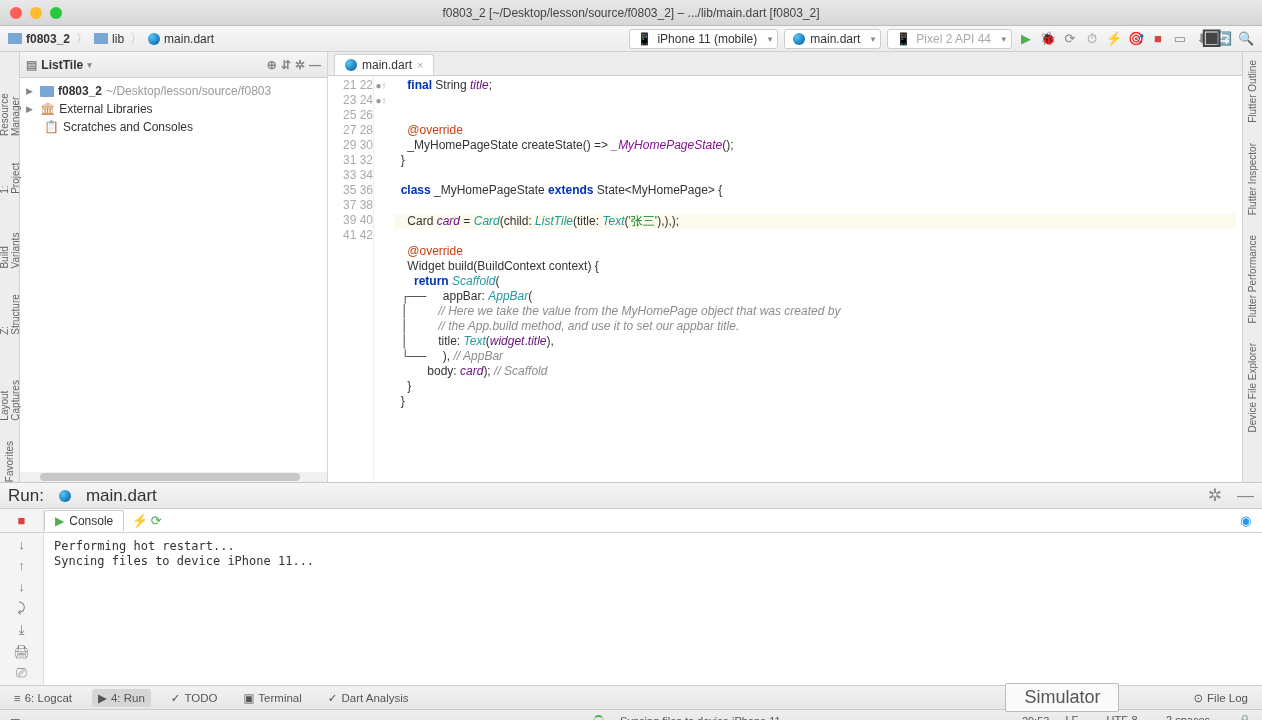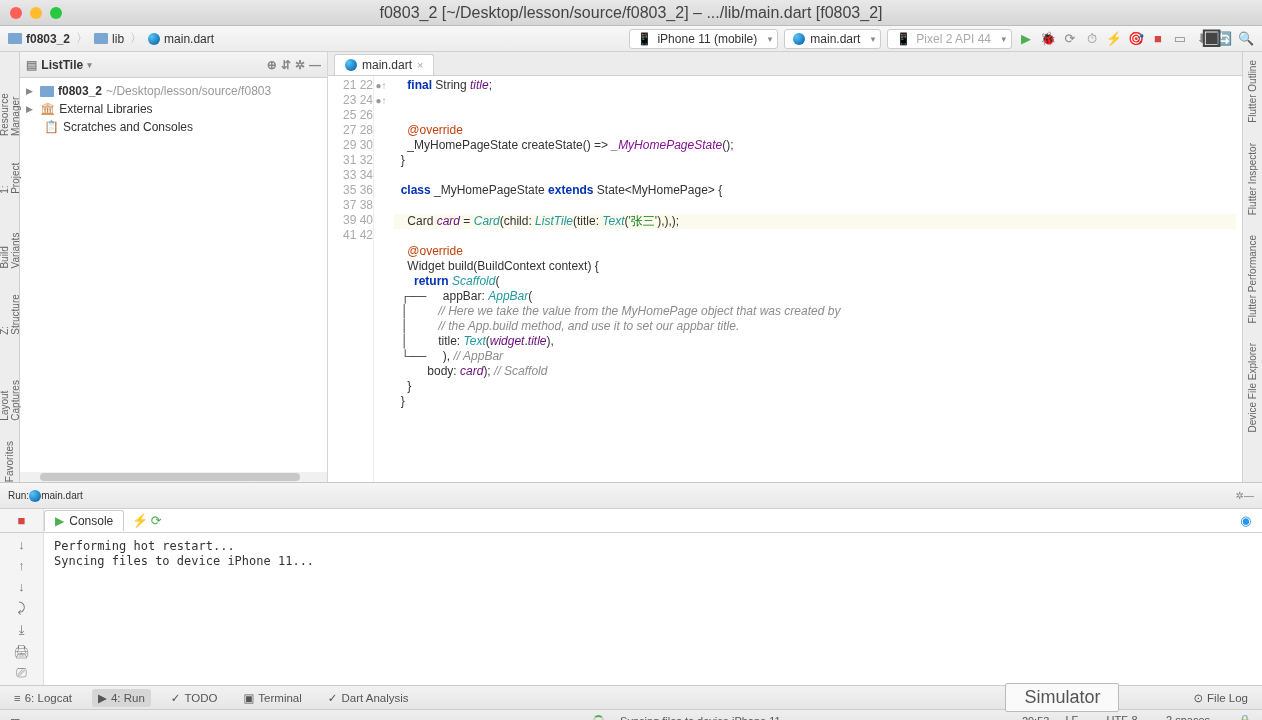--- a/index.html
+++ b/index.html
@@ -2,21 +2,21 @@
 <html><head>
 <meta charset="utf-8">
 <style>
 * { margin: 0; padding: 0; box-sizing: border-box; font-family: -apple-system, "Helvetica Neue", Arial, sans-serif; }
 body { width: 1262px; height: 720px; background: #f2f2f2; overflow: hidden; font-size: 12px; color: #333; }
 
 .titlebar { height: 26px; background: linear-gradient(#e8e8e8,#d6d6d6); border-bottom: 1px solid #bcbcbc; display: flex; align-items: center; position: relative; }
 .traffic { display: flex; gap: 8px; margin-left: 10px; }
 .tl { width: 12px; height: 12px; border-radius: 50%; }
 .red { background: #ff5f57; } .yellow { background: #febc2e; } .green { background: #28c840; }
-.titlebar-title { position: absolute; left: 50%; transform: translateX(-50%); font-size: 16px; color: #444; }
+.titlebar-title { position: absolute; left: 50%; transform: translateX(-50%); font-size: 12px; color: #444; }
 
 .navbar { height: 26px; background: linear-gradient(#f7f7f7,#ececec); border-bottom: 1px solid #d0d0d0; display: flex; align-items: center; padding: 0 8px; gap: 6px; }
 .crumb { display: flex; align-items: center; gap: 4px; font-size: 12px; color: #333; }
 .folder-ic { width: 14px; height: 11px; background: #79a6d2; border-radius: 1px; display: inline-block; }
 .dart-ic { width: 12px; height: 12px; border-radius: 50%; background: radial-gradient(circle at 30% 30%, #54c5f8, #01579b); display: inline-block; }
 .nav-spacer { flex: 1; }
 .dropdown { border: 1px solid #ccc; background: #fff; border-radius: 3px; padding: 2px 20px 2px 8px; font-size: 12px; position: relative; display: flex; align-items: center; gap: 5px; }
 .dropdown::after { content: "▾"; position: absolute; right: 5px; color: #888; font-size: 9px; }
 .tool-ic { width: 16px; height: 16px; display: inline-flex; align-items: center; justify-content: center; color: #888; font-size: 13px; }
 .watermark { position: absolute; right: 40px; top: 24px; font-size: 22px; font-weight: bold; color: #444; pointer-events:none; z-index:100; display:flex; align-items:center; gap:6px;}
@@ -53,21 +53,21 @@
 .ann { color: #c2410c; }
 .cm { color: #8c8c8c; font-style: italic; }
 .id { color: #871094; font-style: italic;}
 .fld { color: #660e7a; font-style: italic;}
 .hl { background: #fffae3; }
 .caret-line { background: #fcfaed; margin-top: 16px; }
 .scroll-h { height: 10px; background: #f0f0f0; position: relative; }
 .scroll-thumb { position: absolute; left: 20px; width: 260px; height: 8px; top:1px; background: #c8c8c8; border-radius: 4px; }
 
 .run-panel { border-top: 1px solid #c8c8c8; background: #fff; }
-.run-head { height: 26px; background: linear-gradient(#f5f5f5,#e8e8e8); border-bottom: 1px solid #d0d0d0; display: flex; align-items: center; padding: 0 8px; gap: 0; font-size: 10px; }
+.run-head { height: 26px; background: linear-gradient(#f5f5f5,#e8e8e8); border-bottom: 1px solid #d0d0d0; display: flex; align-items: center; padding: 0 8px; gap: 15px; font-size: 17px; }
 .run-head .sp { flex: 1; }
 .run-tabs { height: 24px; border-bottom: 1px solid #d0d0d0; display:flex; align-items:center; }
 .run-side { width: 44px; background: #f4f4f4; border-right: 1px solid #e0e0e0; display: flex; flex-direction: column; align-items: center; padding: 4px 0; gap: 6px; }
 .run-body { display: flex; height: 152px; }
 .console-tab { border: 1px solid #ccc; border-bottom:none; background: #fff; padding: 3px 10px; margin-left: 44px; border-radius: 3px 3px 0 0; display:flex; align-items:center; gap:5px;}
 .console-out { flex: 1; padding: 6px 10px; font-family: "Menlo", monospace; font-size: 12px; line-height: 15px; white-space: pre; background:#fff;}
 .side-ic { width: 22px; height: 22px; display: flex; align-items: center; justify-content: center; color: #777; font-size: 13px; border-radius: 3px; }
 .stop-ic { color: #d64541; }
 
 .bottom-tabs { height: 24px; background: linear-gradient(#f2f2f2,#e6e6e6); border-top: 1px solid #ccc; display: flex; align-items: center; padding: 0 8px; gap: 14px; font-size: 11.5px; color: #555; }

